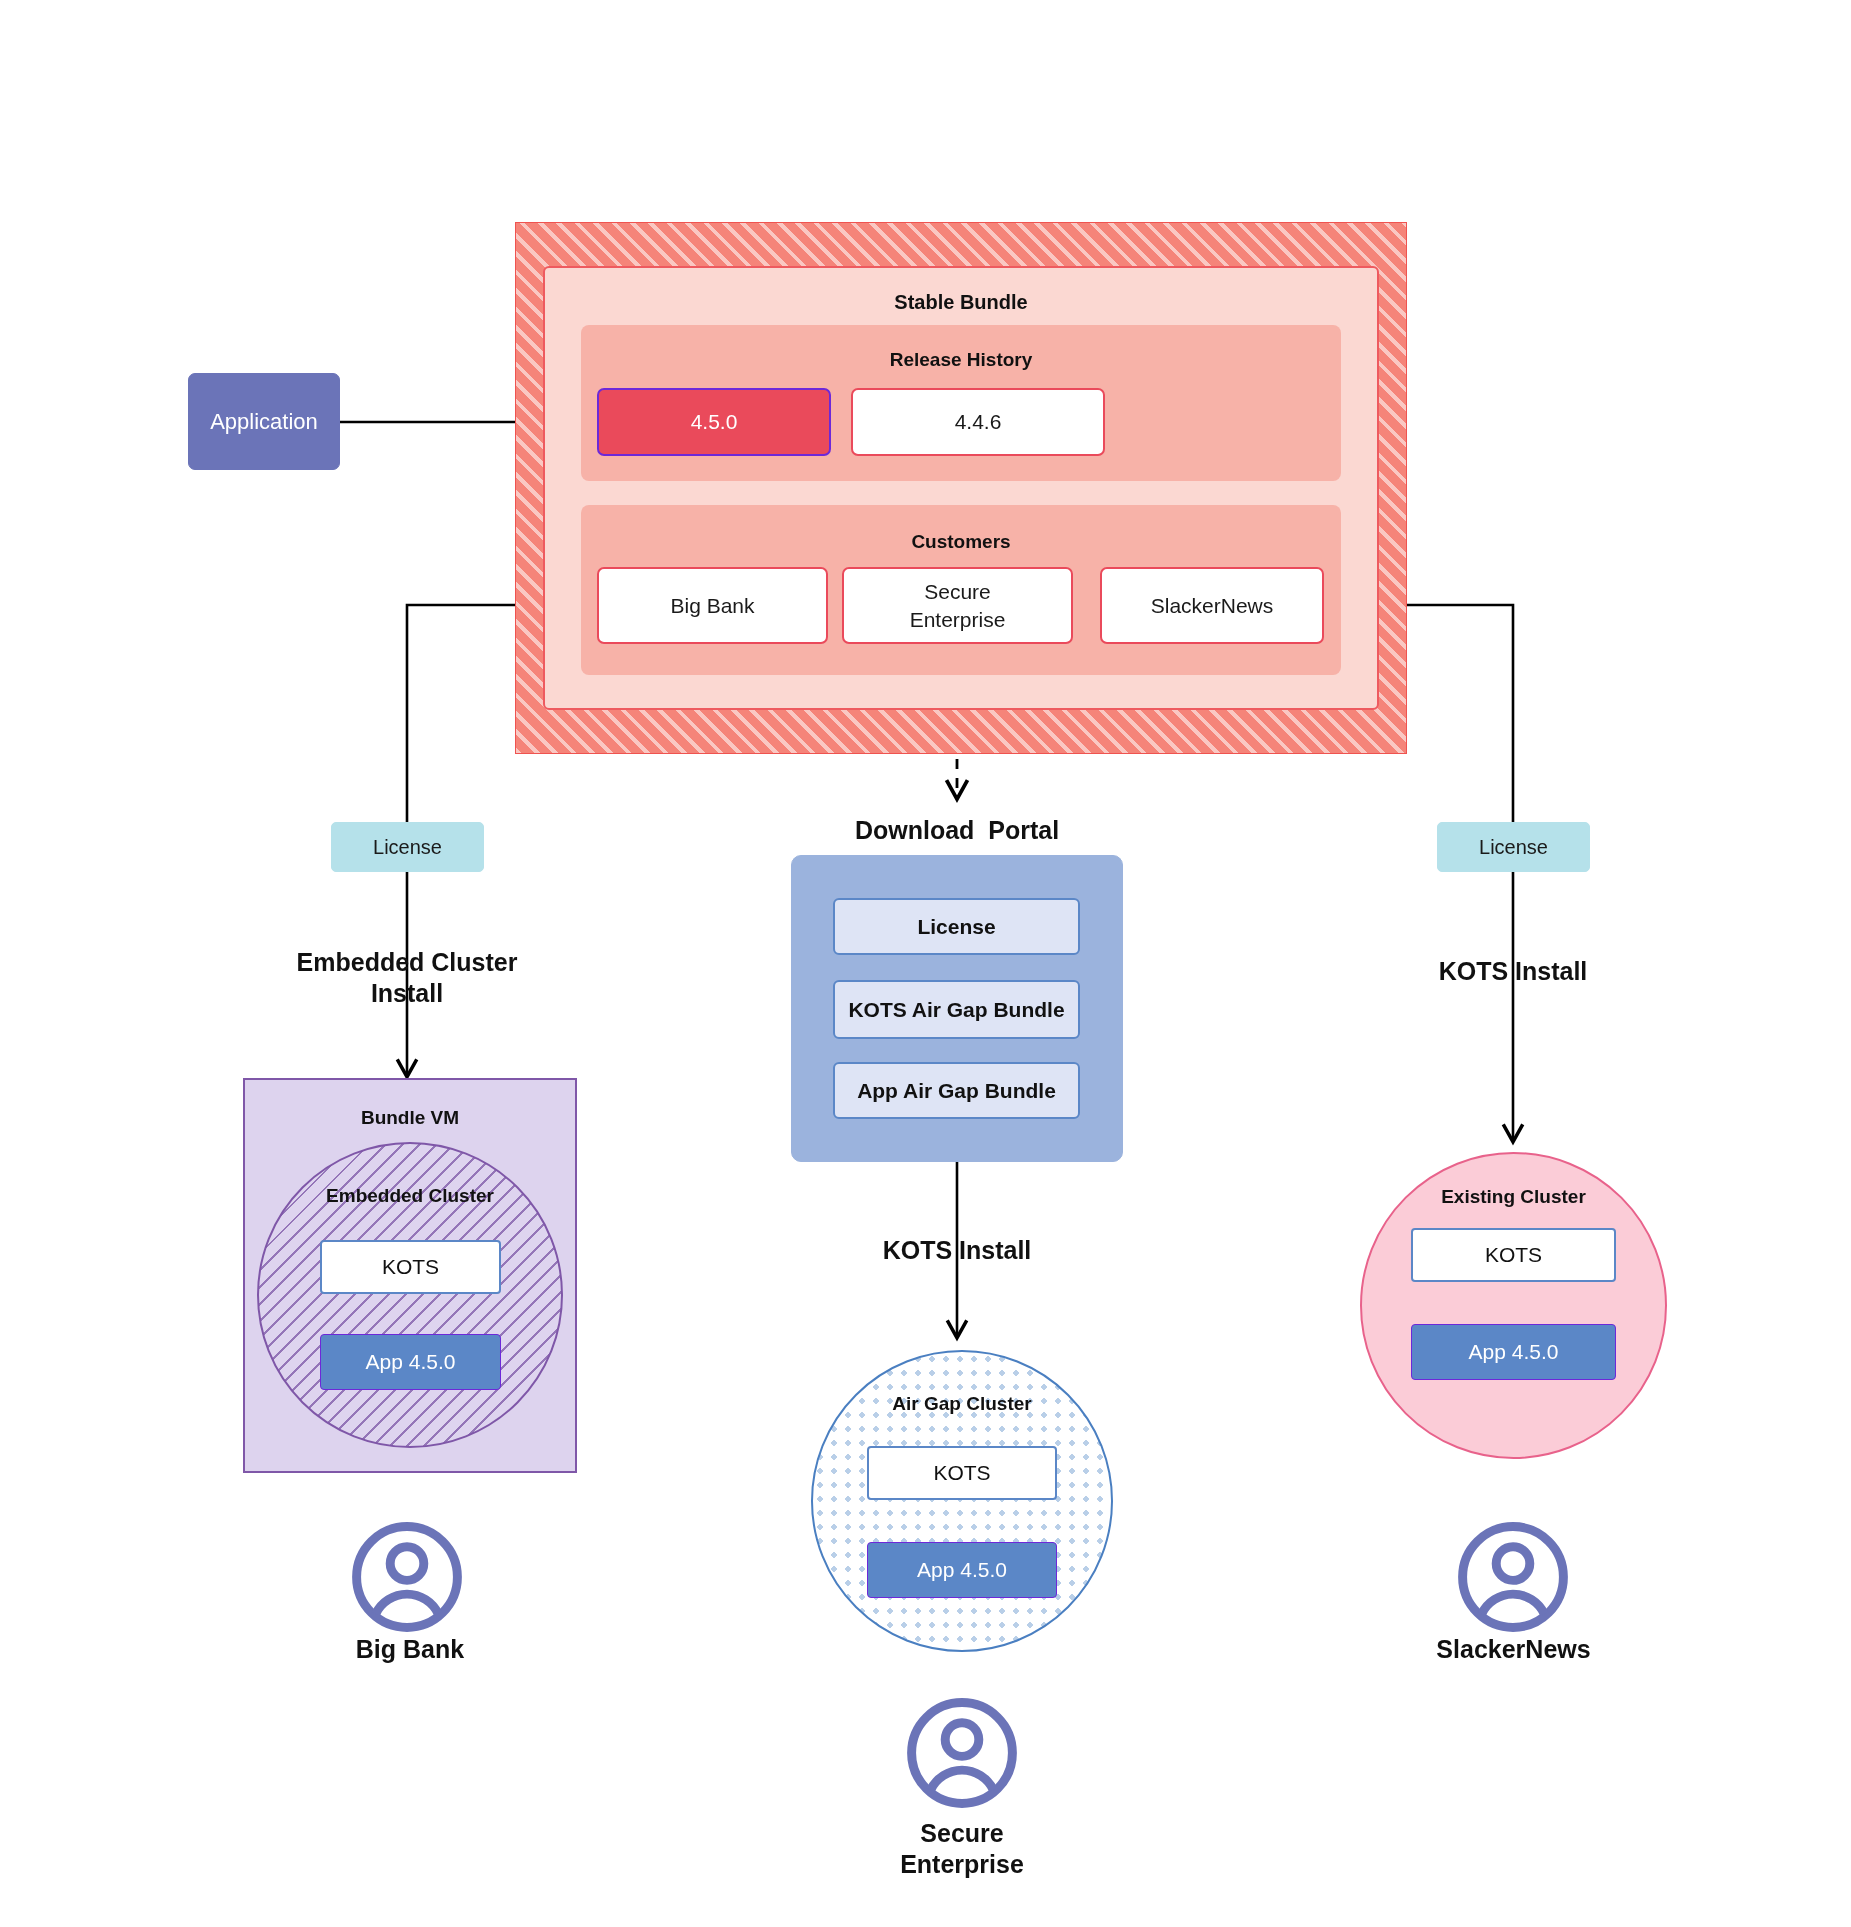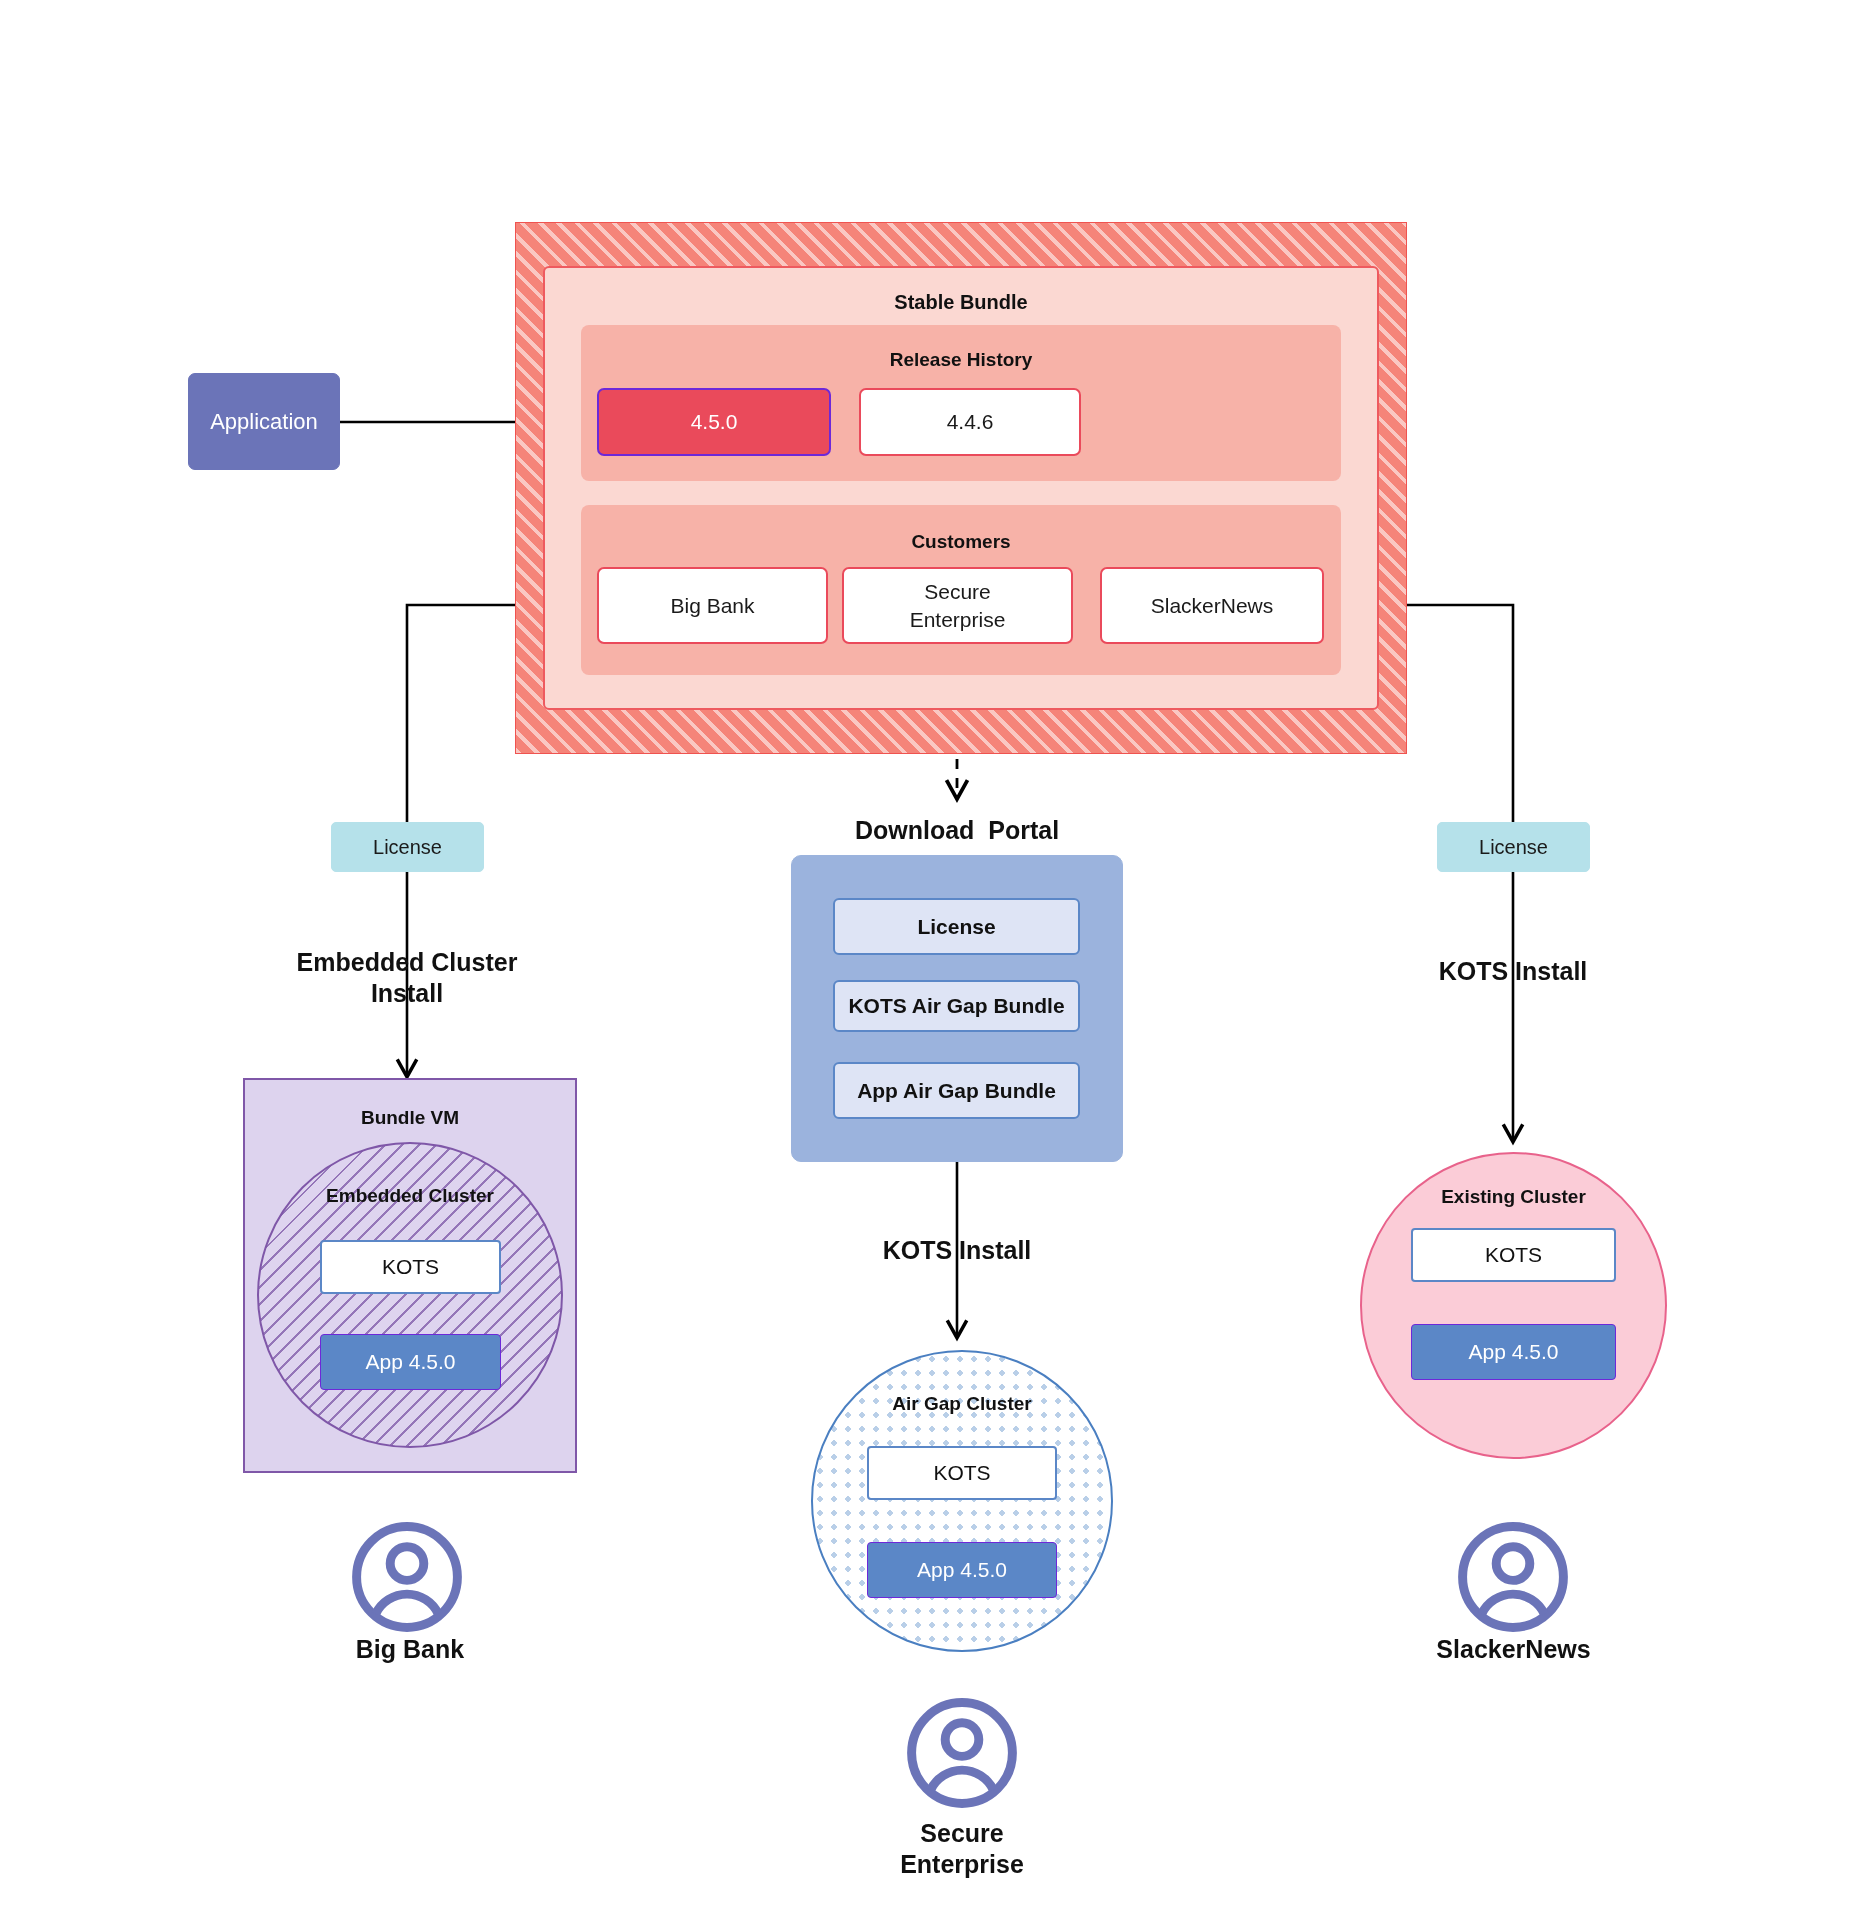--- a/index.html
+++ b/index.html
@@ -151,21 +151,21 @@
 
 
   <div class="platform" style="left:515px;top:222px;width:892px;height:532px;"></div>
 
   <div class="channel" style="left:543px;top:266px;width:836px;height:444px;"></div>
   <div class="lbl hdr" style="left:543px;top:290px;width:836px;">Stable Bundle</div>
 
   <div class="subpanel" style="left:581px;top:325px;width:760px;height:156px;"></div>
   <div class="lbl hdr-sm" style="left:581px;top:348px;width:760px;">Release History</div>
   <div class="rel-box rel-current" style="left:597px;top:388px;width:234px;height:68px;">4.5.0</div>
-  <div class="rel-box rel-old" style="left:851px;top:388px;width:222px;height:68px;margin-left:8px;">4.4.6</div>
+  <div class="rel-box rel-old" style="left:851px;top:388px;width:254px;height:68px;">4.4.6</div>
 
   <div class="subpanel" style="left:581px;top:505px;width:760px;height:170px;"></div>
   <div class="lbl hdr-sm" style="left:581px;top:530px;width:760px;">Customers</div>
   <div class="cust-box" style="left:597px;top:567px;width:231px;height:77px;">Big Bank</div>
   <div class="cust-box" style="left:842px;top:567px;width:231px;height:77px;">Secure
 Enterprise</div>
   <div class="cust-box" style="left:1100px;top:567px;width:224px;height:77px;">SlackerNews</div>
 
   <div class="app-box" style="left:188px;top:373px;width:152px;height:97px;">Application</div>
 
@@ -186,21 +186,21 @@
     <circle cx="50" cy="50" r="45" fill="none" stroke="#6b74b8" stroke-width="8"></circle>
     <circle cx="50" cy="38" r="15" fill="none" stroke="#6b74b8" stroke-width="8"></circle>
     <path d="M22 83 A31 31 0 0 1 78 83" fill="none" stroke="#6b74b8" stroke-width="8"></path>
   </svg>
   <div class="lbl caption" style="left:257px;top:1634px;width:306px;">Big Bank</div>
 
   <div class="lbl title-sec" style="left:757px;top:815px;width:400px;">Download  Portal</div>
 
   <div class="portal" style="left:791px;top:855px;width:332px;height:307px;"></div>
   <div class="portal-item" style="left:833px;top:898px;width:247px;height:57px;">License</div>
-  <div class="portal-item" style="left:833px;top:980px;width:247px;height:52px;">KOTS Air Gap Bundle</div>
+  <div class="portal-item" style="left:833px;top:980px;width:247px;height:59px;">KOTS Air Gap Bundle</div>
   <div class="portal-item" style="left:833px;top:1062px;width:247px;height:57px;">App Air Gap Bundle</div>
 
   <div class="lbl title-sec" style="left:807px;top:1235px;width:300px;">KOTS Install</div>
 
   <div class="airgap-circle" style="left:811px;top:1350px;width:302px;height:302px;"></div>
   <div class="lbl hdr-sm" style="left:811px;top:1392px;width:302px;">Air Gap Cluster</div>
 
   <div class="kots-box" style="left:867px;top:1446px;width:190px;height:54px;">KOTS</div>
   <div class="appv-box" style="left:867px;top:1542px;width:190px;height:56px;">App 4.5.0</div>
 

